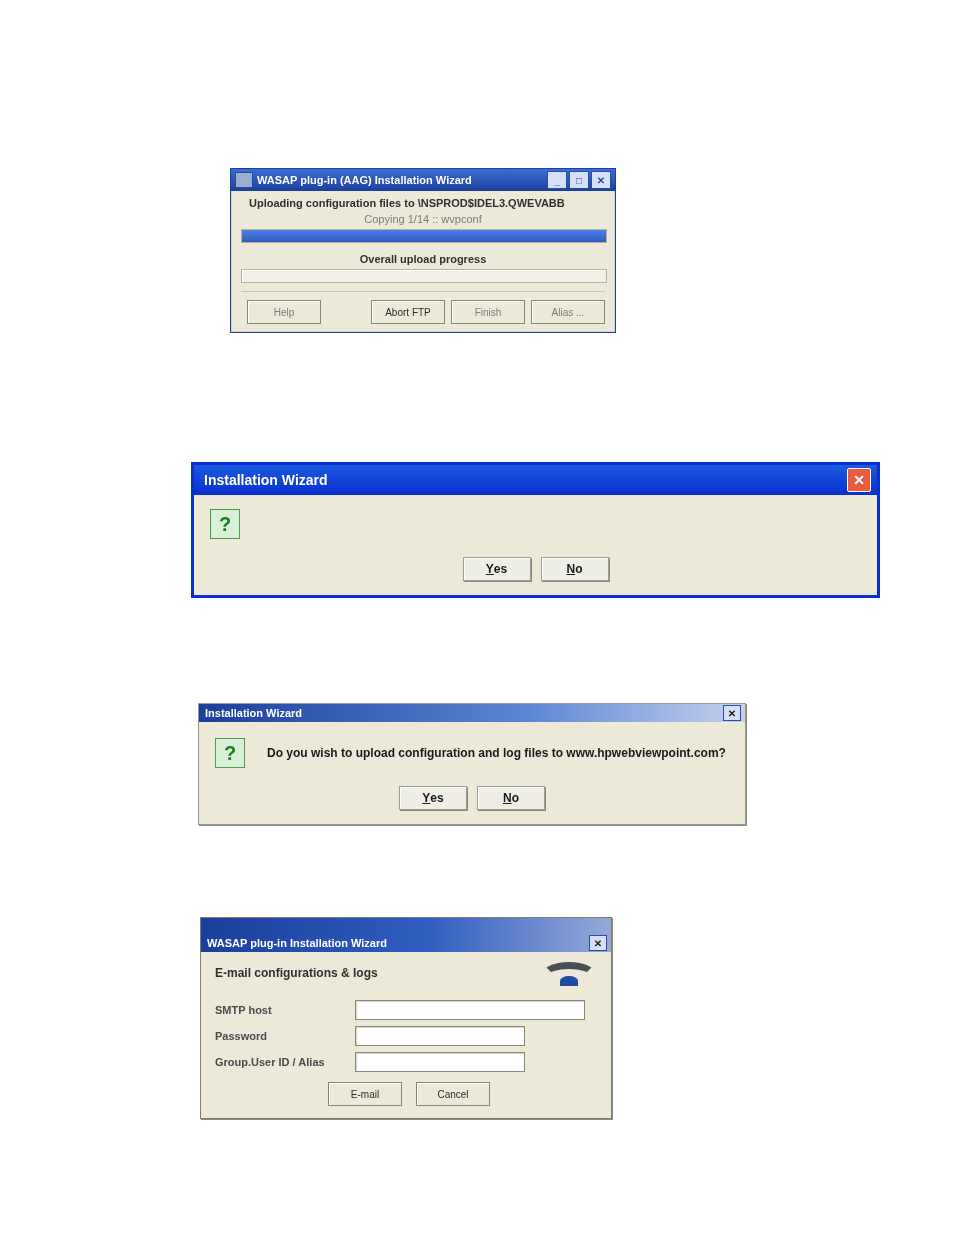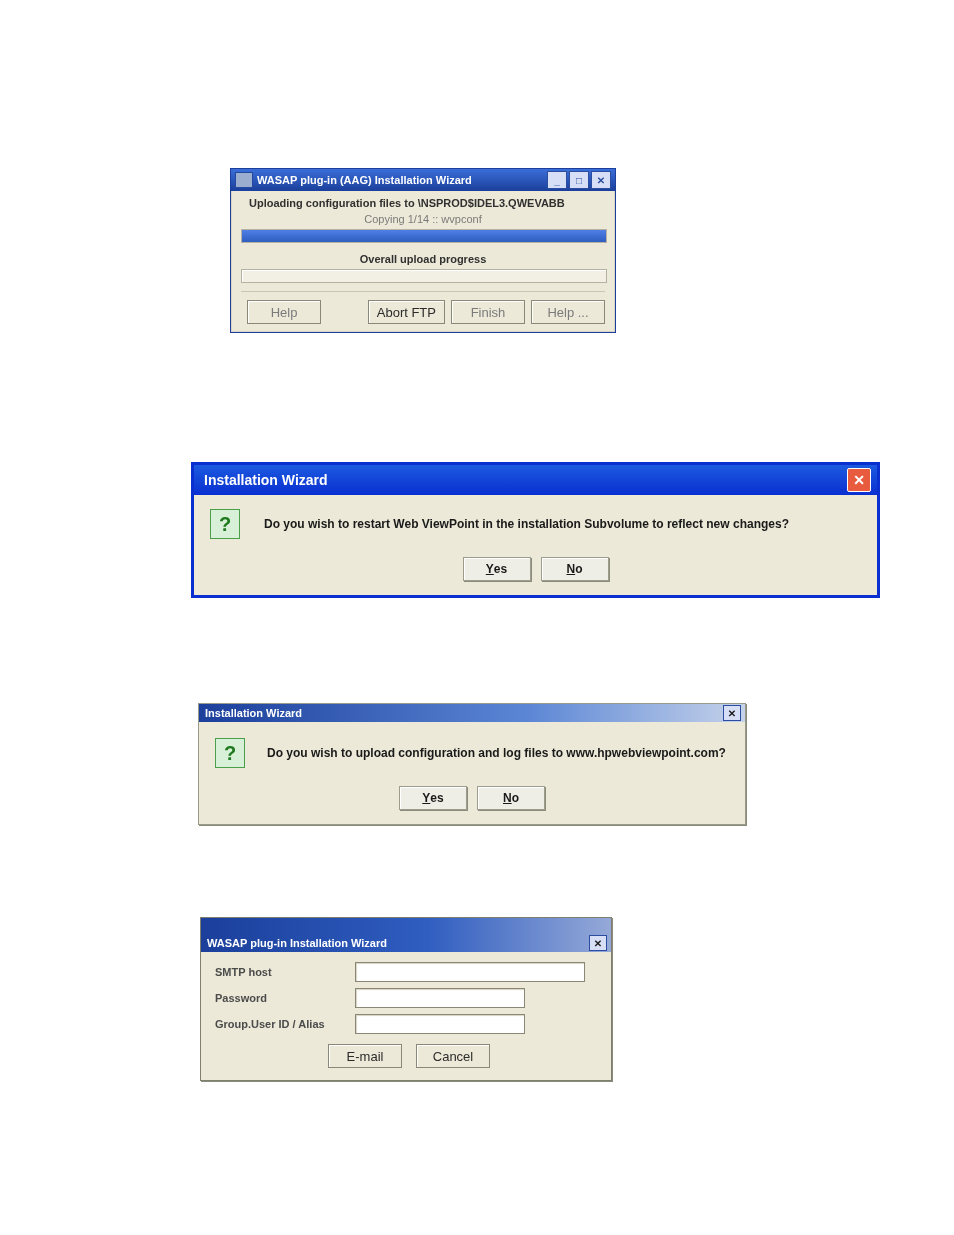--- a/index.html
+++ b/index.html
@@ -123,21 +123,21 @@
     align-items: center;
   }
   .fig1 .footer .spacer { flex: 1; }
   .btn-classic {
     min-width: 56px;
     height: 22px;
     padding: 0 8px;
     background: #ece9d8;
     border: 1px solid #8a8776;
     color: #7b7b7b;
-    font-size: 13px;
+    font-size: 10px;
     box-shadow: inset 1px 1px 0 #ffffff;
     margin-left: 6px;
     display: inline-flex; align-items: center; justify-content: center;
   }
   .btn-classic.enabled { color: #2b2b2b; }
 
   
   .fig2 {
     position: absolute;
     left: 192px;
@@ -325,39 +325,38 @@
       <div class="progress full">
           <div class="fill"></div>
         </div>
       <div class="overall-label">Overall upload progress</div>
       <div class="progress"></div>
       <div class="footer">
         <div class="btn-classic">Help</div>
         <div class="spacer"></div>
         <div class="btn-classic enabled">Abort FTP</div>
         <div class="btn-classic">Finish</div>
-        <div class="btn-classic">Help ...</div>
+        <div class="btn-classic">Alias ...</div>
       </div>
     </div>
   </div>
 
   <div class="fig2">
     <div class="titlebar">
       <span>Installation Wizard</span>
       <div class="spacer"></div>
       <div class="closebtn">
           <span>✕</span>
         </div>
     </div>
     <div class="body">
       <div class="row-msg">
         <div class="q-icon">
             <span>?</span>
           </div>
-        <div class="msg-text">Do you wish to restart Web ViewPoint in the installation Subvolume to reflect new changes?</div>
       </div>
       <div class="btnrow">
         <div class="java-btn">
             <span class="ul">Y</span>
             <span>es</span>
           </div>
         <div class="java-btn">
             <span class="ul">N</span>
             <span>o</span>
           </div>
@@ -395,20 +394,27 @@
 
   <div class="fig4">
     <div class="titlebar">
       <span>WASAP plug-in Installation Wizard</span>
       <div class="spacer"></div>
       <div class="closebtn2">
           <span>✕</span>
         </div>
     </div>
     <div class="body">
+      <div class="header-row">
+        <div class="section-label">E-mail configurations &amp; logs</div>
+        <div class="eye-logo">
+          <div class="arc"></div>
+            <div class="pupil"></div>
+        </div>
+      </div>
       <div class="form-row">
         <div class="form-label">SMTP host</div>
         <input class="text-input host-input" type="text" value="" style="">
       </div>
       <div class="form-row">
         <div class="form-label">Password</div>
         <input class="text-input short-input" type="password" value="" style="">
       </div>
       <div class="form-row">
         <div class="form-label">Group.User ID / Alias</div>

